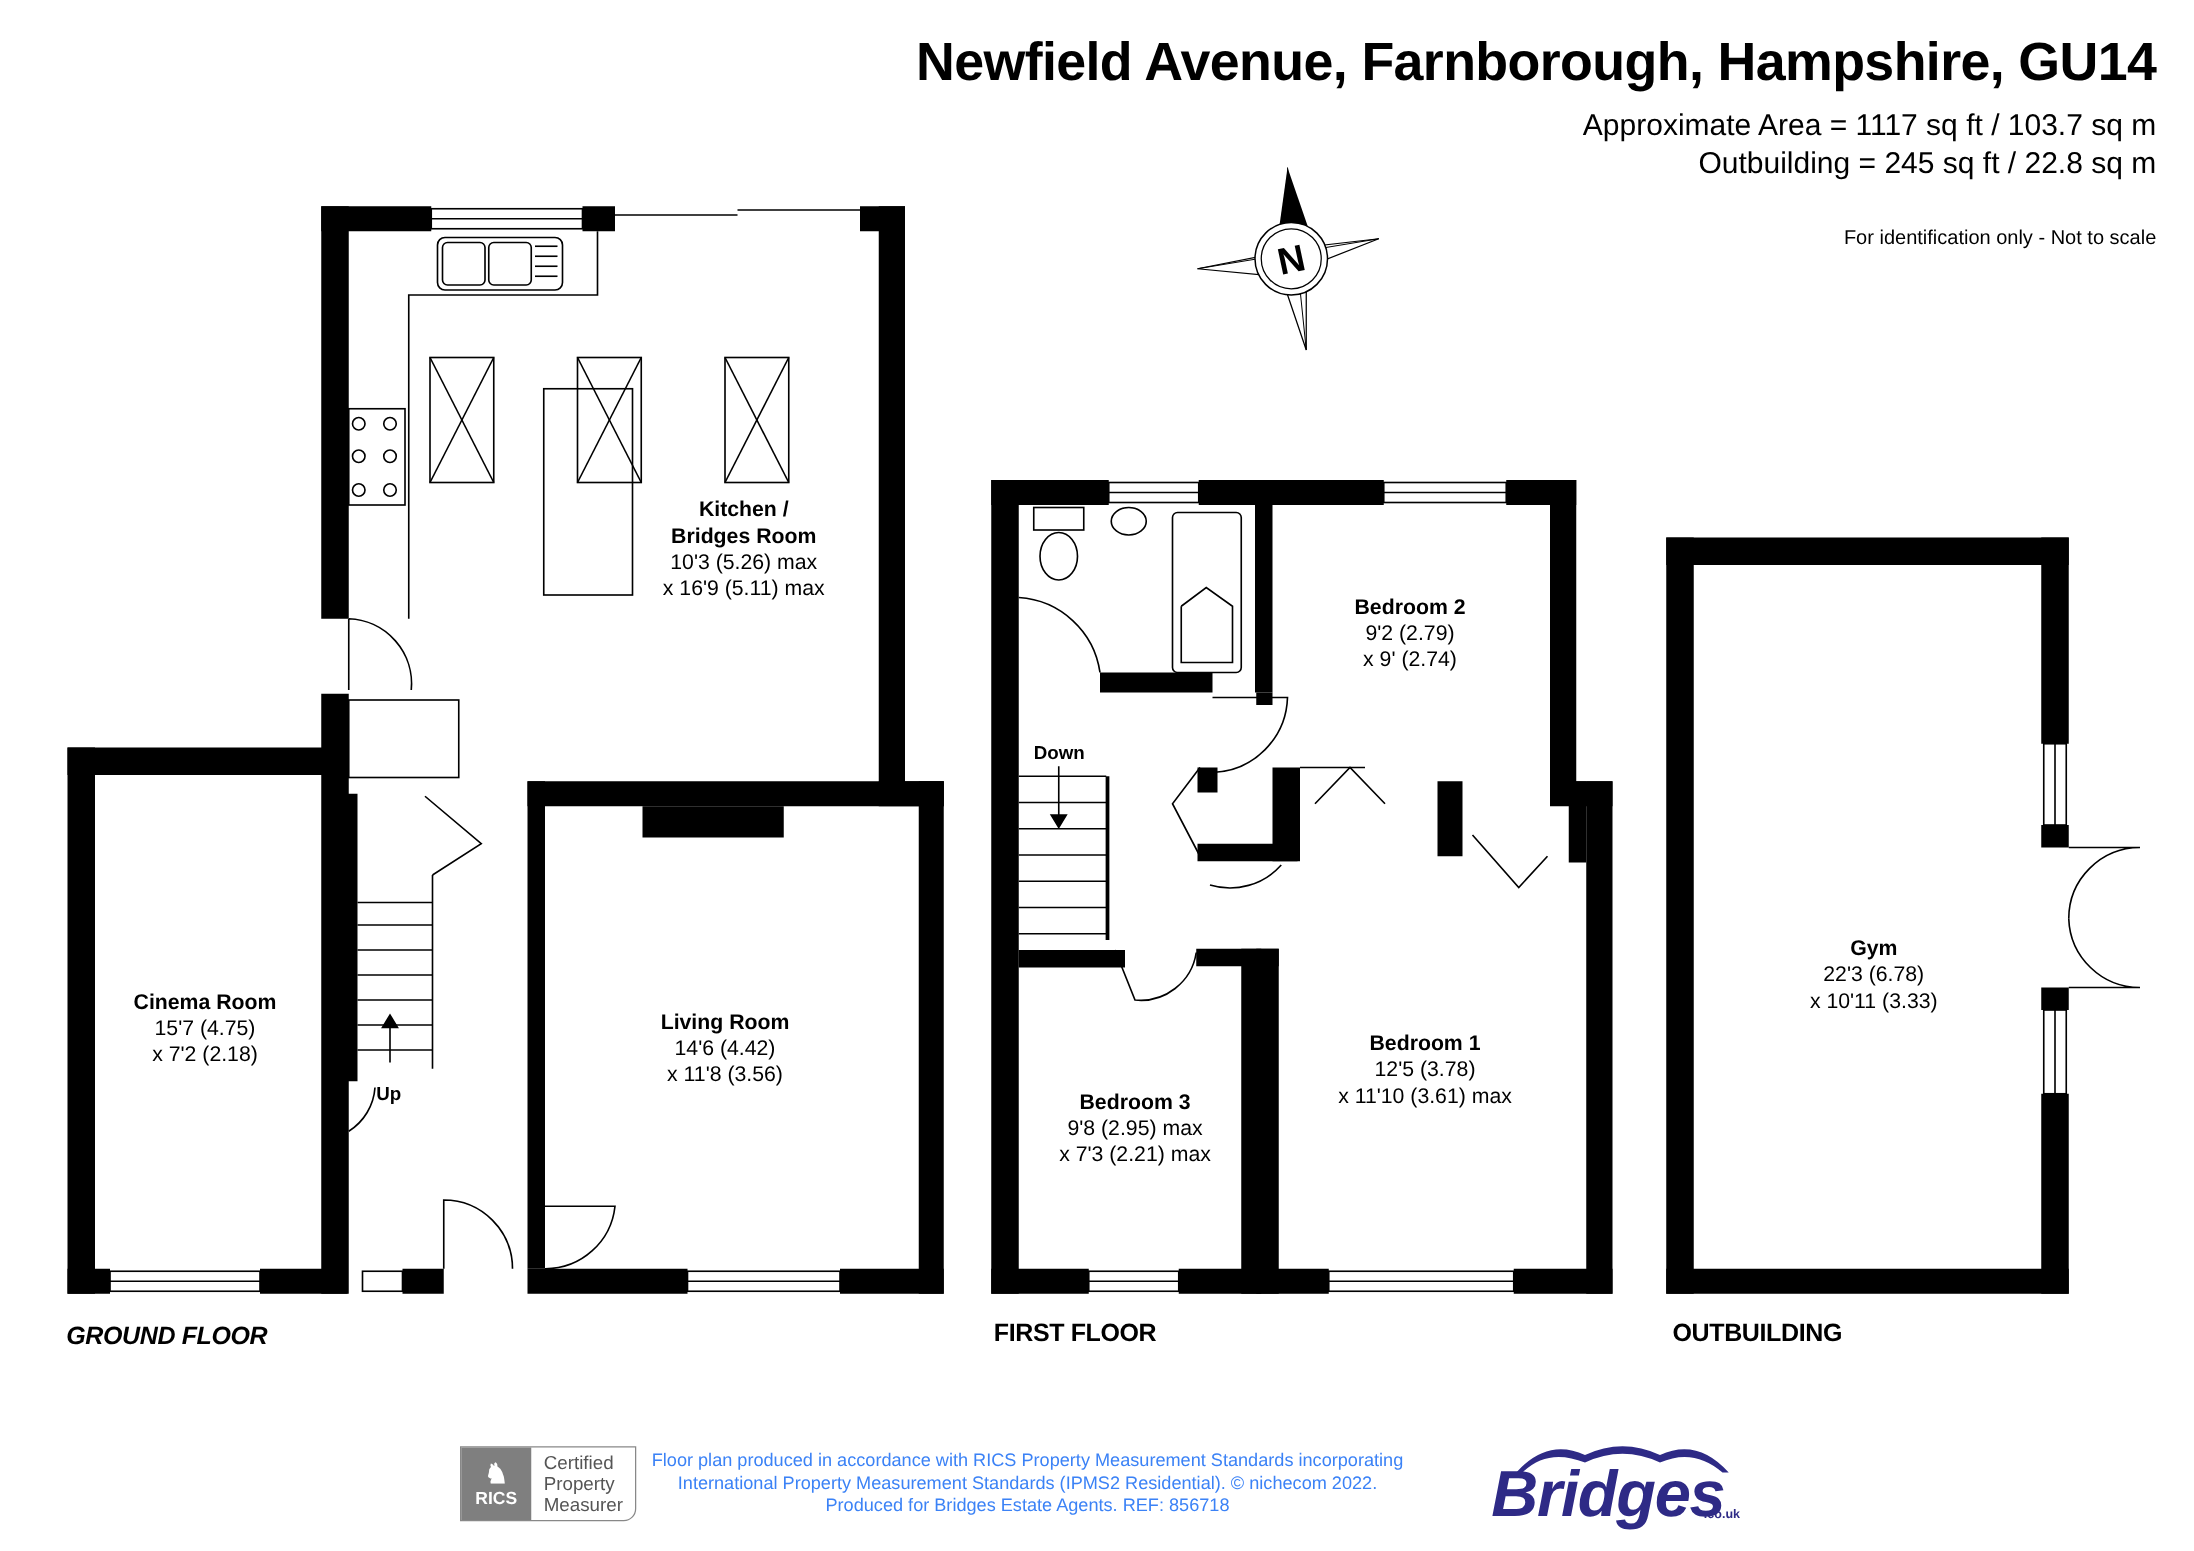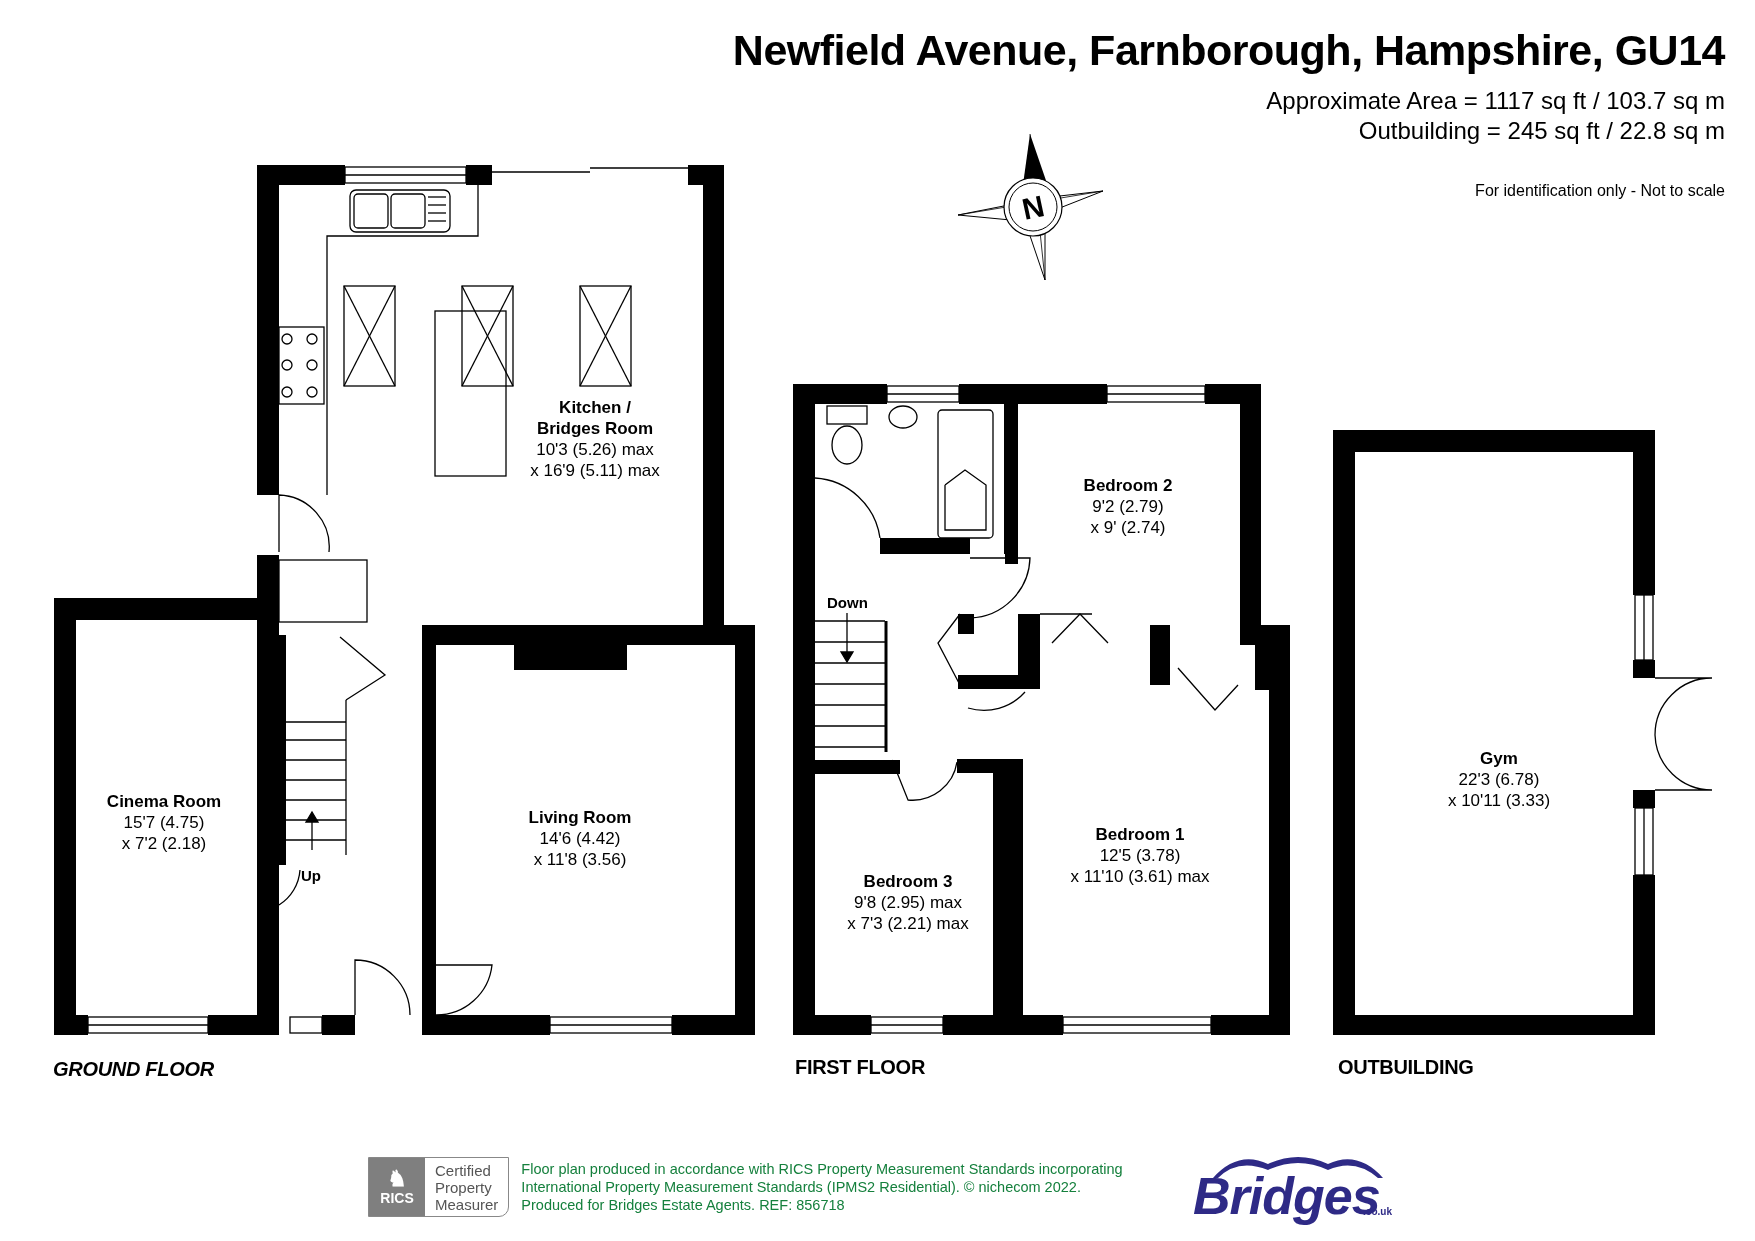--- a/index.html
+++ b/index.html
@@ -11,21 +11,21 @@
   .room-label { position:absolute; text-align:center; font-size:17px; line-height:21px; white-space:nowrap; transform:translateX(-50%); }
   .room-label .name { font-weight:bold; display:block; }
   .room-label span { display:block; }
   .floor-label { position:absolute; font-weight:bold; font-size:20px; letter-spacing:-0.3px; }
   .stair-label { position:absolute; font-weight:bold; font-size:15px; }
   .footer { position:absolute; left:368px; top:1157px; height:60px; display:flex; align-items:center; }
   .rics-badge { display:flex; height:58px; border:1px solid #888; border-radius:0 0 10px 0; }
   .rics-logo { width:56px; background:#7f7f7f; color:#fff; display:flex; flex-direction:column; align-items:center; justify-content:center; font-weight:bold; font-size:14px; }
   .rics-logo .lion { font-size:22px; line-height:22px; }
   .rics-text { padding:2px 10px; font-size:15px; font-weight:normal; color:#555; line-height:17px; display:flex; flex-direction:column; justify-content:center; }
-  .footer-text { margin-left:12px; font-size:14.5px; color:#15803d; line-height:18px; }
+  .footer-text { margin-left:12px; font-size:14.5px; color:#3b82f6; line-height:18px;text-align:center; }
   .bridges { position:absolute; left:1193px; top:1150px; width:200px; height:72px; }
   .bridges-word { position:absolute; left:0; top:16px; font-size:52px; font-weight:bold; font-style:italic; color:#2e2a86; letter-spacing:-1px; }
   .bridges-tld { position:absolute; right:1px; top:56px; font-size:10px; font-weight:bold; color:#2e2a86; }
 </style>
 </head>
 <body>
 
 <div class="title">Newfield Avenue, Farnborough, Hampshire, GU14</div>
 <div class="areas">
   <div>Approximate Area = 1117 sq ft / 103.7 sq m</div>

